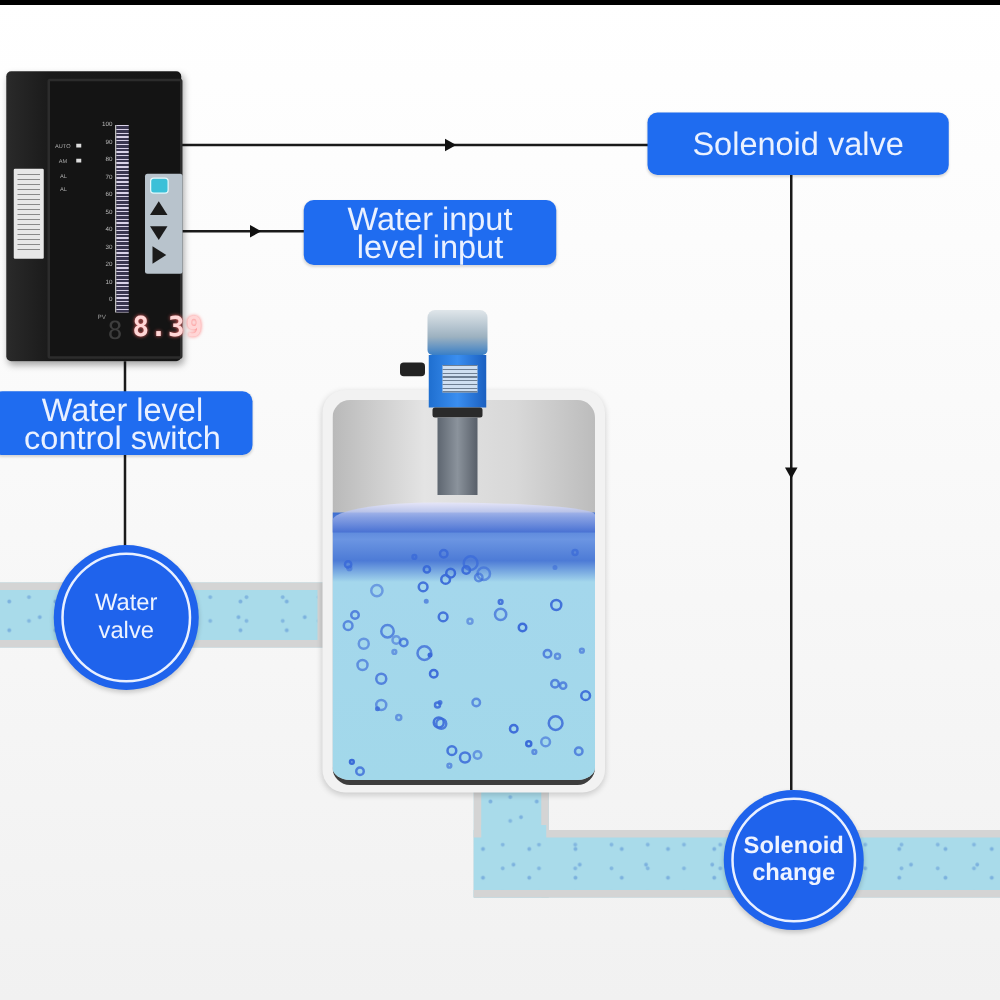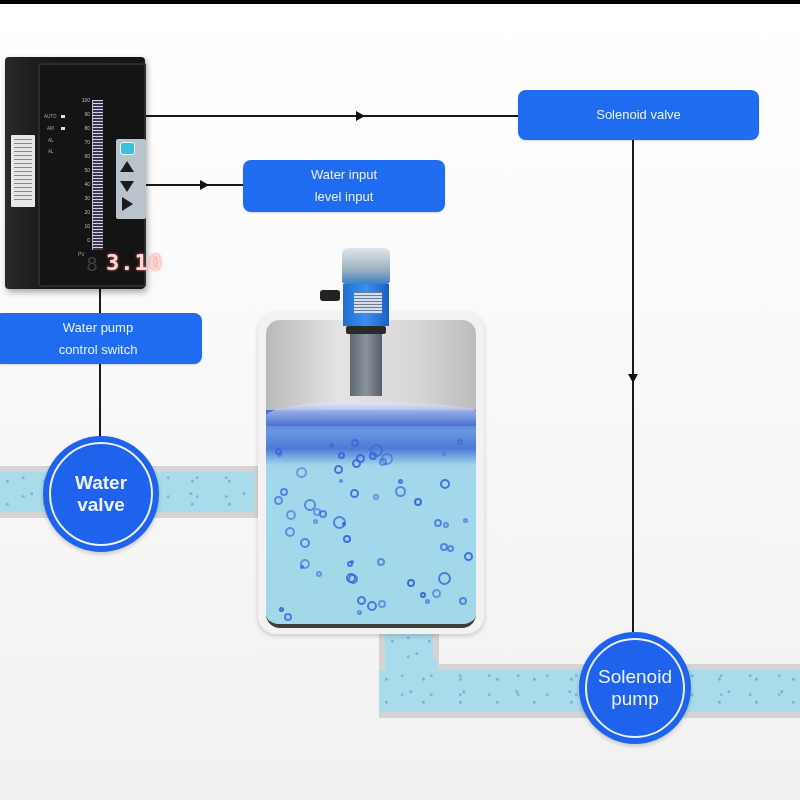--- a/index.html
+++ b/index.html
@@ -10,21 +10,21 @@
   }
   .topbar { position: absolute; left: 0; top: 0; width: 800px; height: 4px; background: #000; }
   .line { position: absolute; background: #1a1a1a; }
   .arrow { position: absolute; width: 0; height: 0; }
   .arrow.right { border-top: 5px solid transparent; border-bottom: 5px solid transparent; border-left: 9px solid #111; }
   .arrow.down { border-left: 5px solid transparent; border-right: 5px solid transparent; border-top: 9px solid #111; }
 
   .label-box {
     position: absolute; background: #1f6cf0; color: #eaf1ff;
     border-radius: 8px; display: flex; align-items: center; justify-content: center;
-    text-align: center; font-size: 13px; line-height: 22px;
+    text-align: center; font-size: 26px; line-height: 22px;
     box-shadow: 0 1px 2px rgba(0,0,0,0.15);
   }
   .label-box span { display: block; }
 
   .circle {
     position: absolute; border-radius: 50%; background: #1f63ec;
     display: flex; align-items: center; justify-content: center; text-align: center;
     color: #eef3ff; font-size: 19px; line-height: 22px;
     box-shadow: 0 2px 4px rgba(0,0,0,0.2);
   }
@@ -180,38 +180,38 @@
 
     <div class="keypad">
       <div class="key-enter"></div>
       <div class="key-btn" style="top:22px;border-left:7px solid transparent;border-right:7px solid transparent;border-bottom:11px solid #1b1b1b;"></div>
       <div class="key-btn" style="top:42px;border-left:7px solid transparent;border-right:7px solid transparent;border-top:11px solid #1b1b1b;"></div>
       <div class="key-btn" style="left:6px;top:58px;border-top:7px solid transparent;border-bottom:7px solid transparent;border-left:11px solid #1b1b1b;"></div>
     </div>
 
     <div class="pv-label">PV</div>
     <div class="seg-ghost">8</div>
-    <div class="seg-display">3.10</div>
+    <div class="seg-display">8.39</div>
   </div>
 </div>
 
 <div class="label-box" style="left:518px;top:90px;width:241px;height:50px;">
   <div>
     <span>Solenoid valve</span>
   </div>
 </div>
 <div class="label-box" style="left:243px;top:160px;width:202px;height:52px;">
   <div>
     <span>Water input</span>
     <span>level input</span>
   </div>
 </div>
 <div class="label-box" style="left:-6px;top:313px;width:208px;height:51px;">
   <div>
-    <span>Water pump</span>
+    <span>Water level</span>
     <span>control switch</span>
   </div>
 </div>
 
 <div class="tank">
   <div class="tank-inner">
     <div class="water"></div>
     <div class="wave"></div>
     <div id="bubbles">
         <div class="bubble" style="width: 8px; height: 8px; left: 113px; top: 138px; opacity: 0.66;"></div>
@@ -281,24 +281,24 @@
 <div class="sensor">
   <div class="cap"></div>
   <div class="body">
     <div class="plate"></div>
   </div>
   <div class="gland"></div>
   <div class="ring"></div>
   <div class="probe"></div>
 </div>
 
-<div class="circle" style="left:43px;top:436px;width:116px;height:116px;font-weight:bold;">
+<div class="circle" style="left:43px;top:436px;width:116px;height:116px;">
   <div>
     <span>Water</span>
     <span>valve</span>
   </div>
 </div>
-<div class="circle" style="left:579px;top:632px;width:112px;height:112px;">
+<div class="circle" style="left:579px;top:632px;width:112px;height:112px;font-weight:bold;">
   <div>
     <span>Solenoid</span>
-    <span>pump</span>
+    <span>change</span>
   </div>
 </div>
 
 </body></html>

